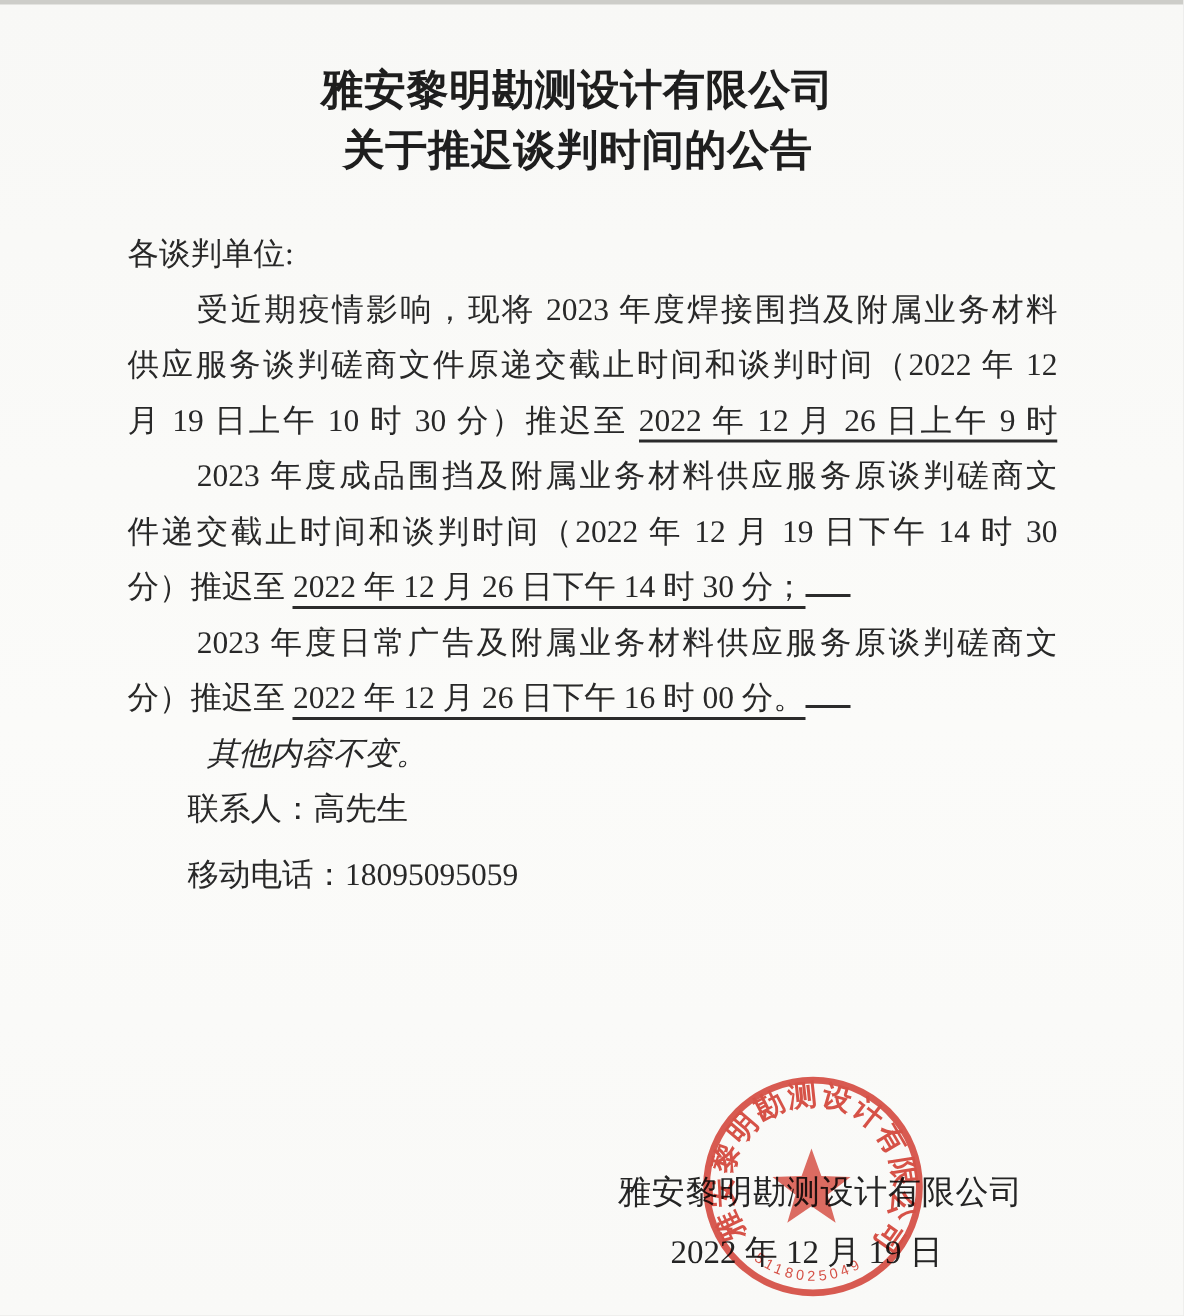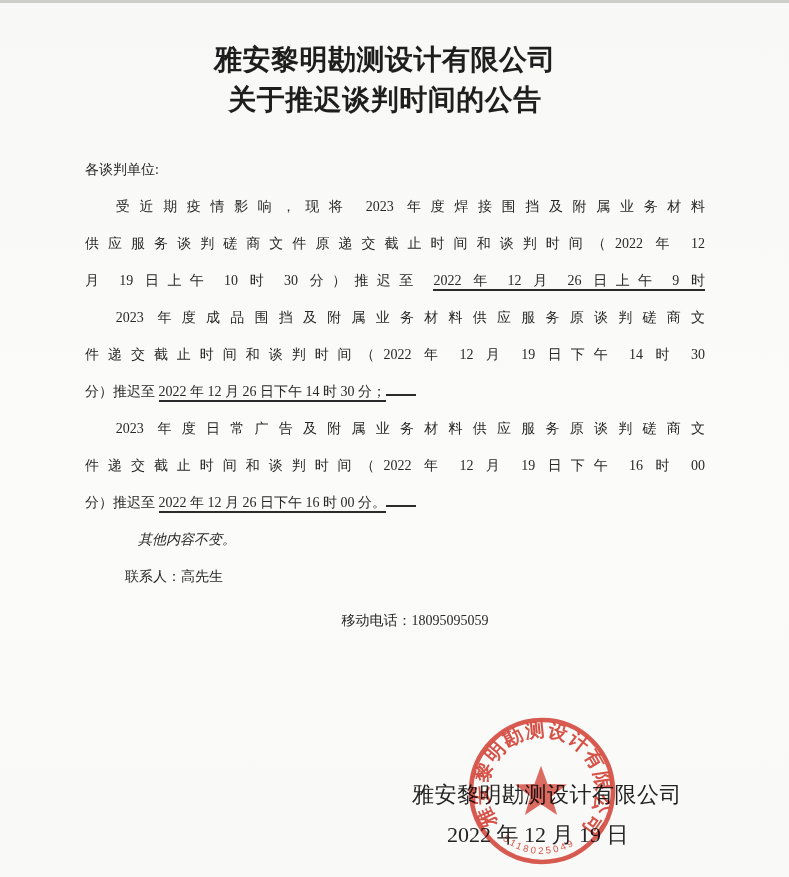--- a/index.html
+++ b/index.html
@@ -22,32 +22,32 @@
     text-align: center;
     font-family: "Liberation Sans", sans-serif;
     font-weight: 700;
     font-size: 28px;
     line-height: 40px;
     color: #1e1e1e;
     letter-spacing: 0.5px;
   }
   .content {
     position: absolute; top: 151px; left: 85px; width: 620px;
-    font-size: 14px;
+    font-size: 21px;
     line-height: 37px;
   }
   .line { height: 37px; white-space: nowrap; }
   .line.fill { text-align: justify; text-align-last: justify; white-space: normal; height: 37px; overflow: hidden; }
   .line.indent { text-indent: 2.2em; }
   .line.indent-lg { margin-left: 53px; font-style: italic; }
   .u { border-bottom: 2px solid #2b2b2b; padding-bottom: 1px; }
   .tail { display: inline-block; border-bottom: 2px solid #2b2b2b; height: 1em; vertical-align: baseline; }
   .contact { margin-left: 40px; }
   .contact .line { white-space: nowrap; }
-  .gap-top { margin-top: 7px; text-align: center; }
+  .gap-top { margin-top: 7px; }
   .sig-company {
     position: absolute; left: 412px; top: 780px;
     font-size: 22px; color: #242424; letter-spacing: 0.5px;
   }
   .sig-date {
     position: absolute; left: 447px; top: 820px;
     font-size: 22px; color: #242424;
   }
   .seal {
     position: absolute; left: 466px; top: 712px;
@@ -72,21 +72,20 @@
 
     <div class="line fill indent"><span>受近期疫情影响，现将 2023 年度焊接围挡及附属业务材料</span></div>
     <div class="line fill"><span>供应服务谈判磋商文件原递交截止时间和谈判时间（2022 年 12</span></div>
     <div class="line fill"><span>月 19 日上午 10 时 30 分）推迟至 </span><span class="u">2022 年 12 月 26 日上午 9 时</span></div>
 
     <div class="line fill indent"><span>2023 年度成品围挡及附属业务材料供应服务原谈判磋商文</span></div>
     <div class="line fill"><span>件递交截止时间和谈判时间（2022 年 12 月 19 日下午 14 时 30</span></div>
     <div class="line"><span>分）推迟至 </span><span class="u">2022 年 12 月 26 日下午 14 时 30 分；</span><span class="tail" style="width:30px"></span></div>
 
     <div class="line fill indent"><span>2023 年度日常广告及附属业务材料供应服务原谈判磋商文</span></div>
-    <div class="line fill"><span>件递交截止时间和谈判时间（2022 年 12 月 19 日下午 16 时 00</span></div>
     <div class="line"><span>分）推迟至 </span><span class="u">2022 年 12 月 26 日下午 16 时 00 分。</span><span class="tail" style="width:30px"></span></div>
 
     <div class="line indent-lg">其他内容不变。</div>
 
     <div class="contact">
       <div class="line">联系人：高先生</div>
       <div class="line gap-top">移动电话：18095095059</div>
     </div>
   </div>
 

